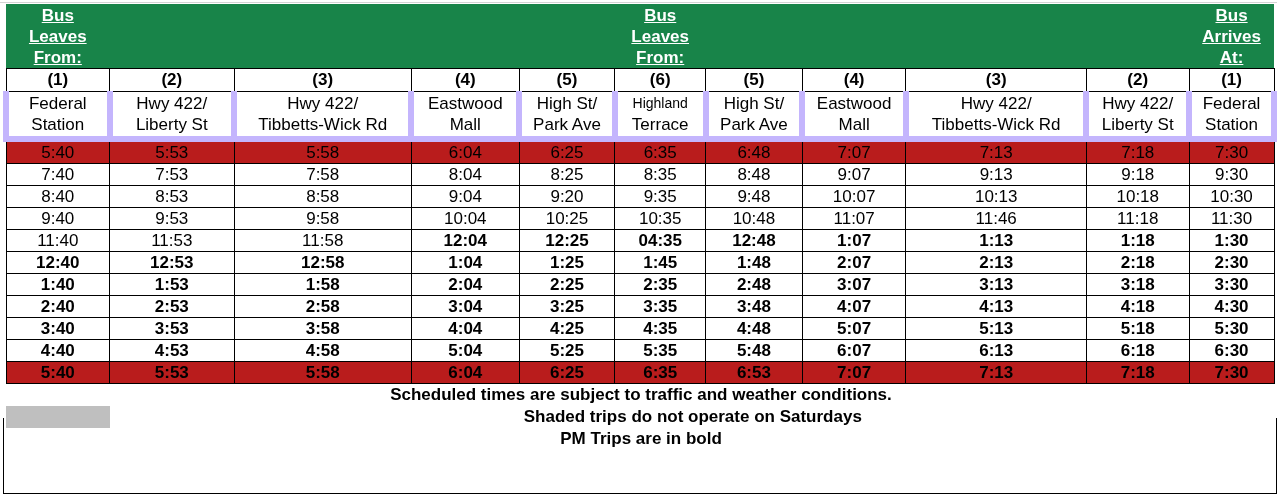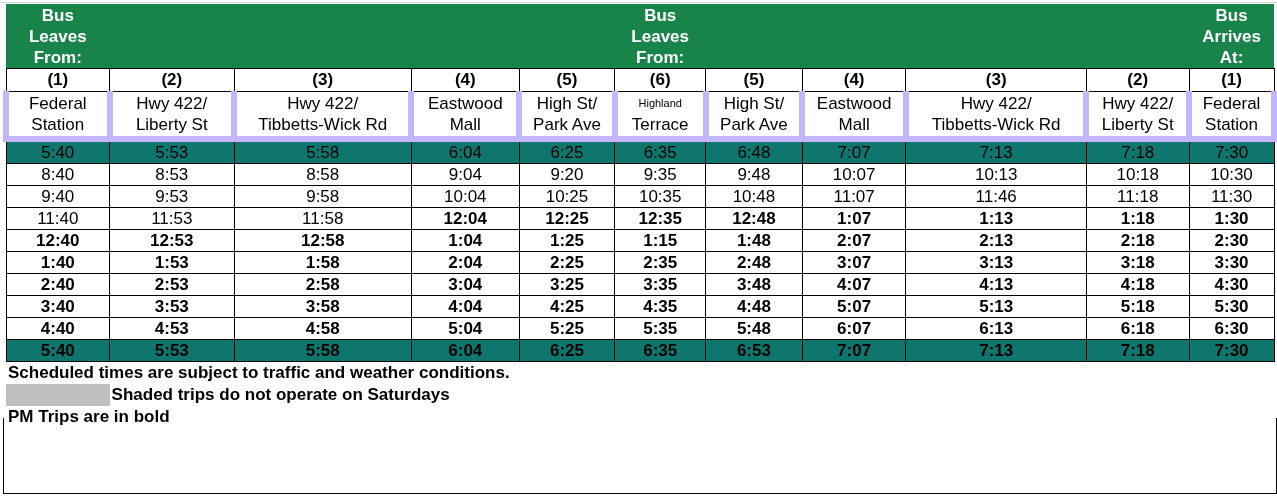--- a/index.html
+++ b/index.html
@@ -4,29 +4,29 @@
 <style>
   html, body { margin: 0; padding: 0; background: #ffffff; }
   body { width: 1277px; height: 497px; overflow: hidden; position: relative;
          font-family: "Liberation Sans", sans-serif; color: #000; }
   .gridbg { position: absolute; inset: 0; pointer-events: none; }
   .gridbg .hl { position: absolute; left: 0; right: 0; height: 1px; background: #d4d4d4; }
   table.sched { position: absolute; left: 3px; top: 4px; border-collapse: collapse; table-layout: fixed; }
   table.sched td { padding: 0; text-align: center; vertical-align: middle; overflow: hidden; white-space: nowrap; }
   tr.banner td { background: #188449; color: #fff; font-weight: bold; font-size: 17px; line-height: 21px;
                  height: 64px; vertical-align: bottom; padding-bottom: 0; border: none; }
-  tr.banner td .bt { white-space: normal; display: inline-block; width: 70px; }
+  tr.banner td .bt { white-space: normal; display: inline-block; width: 70px; text-decoration: underline; }
   tr.num td { font-weight: bold; font-size: 17px; height: 22px; line-height: 20px; border: 1px solid #000; }
   tr.name td { font-size: 17px; line-height: 21px; height: 44px; border: 6px solid #c4b5fd; border-top: 1px solid #000; }
   tr.name td span { display: block; }
-  tr.name td.small span.l1 { font-size: 11px; }
+  tr.name td.small span.l1 { font-size: 14px; }
   tr.time td { font-size: 17px; height: 21px; line-height: 20px; border-left: 1px solid #000; border-right: 1px solid #000; border-bottom: 1px solid #000; }
-  tr.time.shaded td { background: #0f766e; }
+  tr.time.shaded td { background: #b91c1c; }
   tr.time td.b { font-weight: bold; }
-  tr.note td { font-weight: bold; font-size: 17px; height: 22px; line-height: 22px; text-align: left; padding-left: 2px; border: none; }
+  tr.note td { font-weight: bold; font-size: 17px; height: 22px; line-height: 22px; text-align: center; padding-left: 2px; border: none; }
   tr.note td.swatch { background: #bfbfbf; }
   .frame { position: absolute; left: 3px; top: 418px; width: 1272px; height: 75px; border: 1px solid #000; border-top: none; pointer-events: none; }
 </style>
 </head>
 <body>
 
 <div class="gridbg">
   <div class="hl" style="top:2px"></div>
 </div>
 
@@ -118,20 +118,33 @@
         <td>6:04</td>
         <td>6:25</td>
         <td>6:35</td>
         <td>6:48</td>
         <td>7:07</td>
         <td>7:13</td>
         <td>7:18</td>
         <td>7:30</td>
       </tr>
       <tr class="time">
+        <td>7:40</td>
+        <td>7:53</td>
+        <td>7:58</td>
+        <td>8:04</td>
+        <td>8:25</td>
+        <td>8:35</td>
+        <td>8:48</td>
+        <td>9:07</td>
+        <td>9:13</td>
+        <td>9:18</td>
+        <td>9:30</td>
+      </tr>
+      <tr class="time">
         <td>8:40</td>
         <td>8:53</td>
         <td>8:58</td>
         <td>9:04</td>
         <td>9:20</td>
         <td>9:35</td>
         <td>9:48</td>
         <td>10:07</td>
         <td>10:13</td>
         <td>10:18</td>
@@ -149,34 +162,34 @@
         <td>11:46</td>
         <td>11:18</td>
         <td>11:30</td>
       </tr>
       <tr class="time">
         <td>11:40</td>
         <td>11:53</td>
         <td>11:58</td>
         <td class="b">12:04</td>
         <td class="b">12:25</td>
-        <td class="b">12:35</td>
+        <td class="b">04:35</td>
         <td class="b">12:48</td>
         <td class="b">1:07</td>
         <td class="b">1:13</td>
         <td class="b">1:18</td>
         <td class="b">1:30</td>
       </tr>
       <tr class="time">
         <td class="b">12:40</td>
         <td class="b">12:53</td>
         <td class="b">12:58</td>
         <td class="b">1:04</td>
         <td class="b">1:25</td>
-        <td class="b">1:15</td>
+        <td class="b">1:45</td>
         <td class="b">1:48</td>
         <td class="b">2:07</td>
         <td class="b">2:13</td>
         <td class="b">2:18</td>
         <td class="b">2:30</td>
       </tr>
       <tr class="time">
         <td class="b">1:40</td>
         <td class="b">1:53</td>
         <td class="b">1:58</td>

